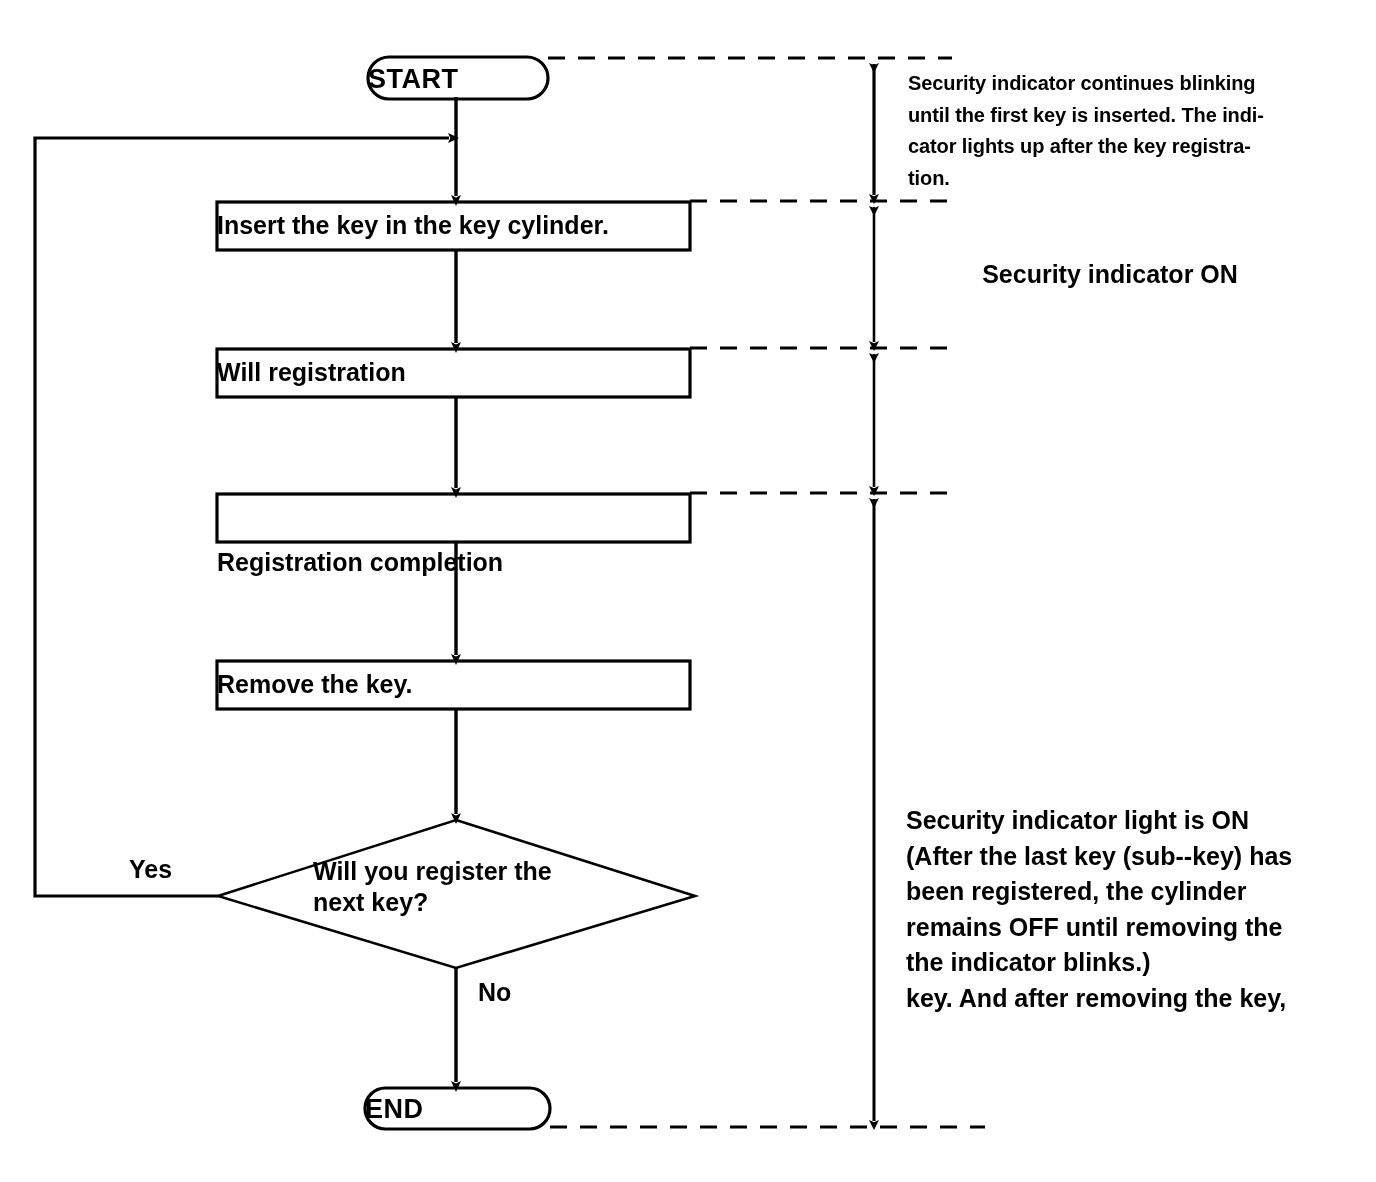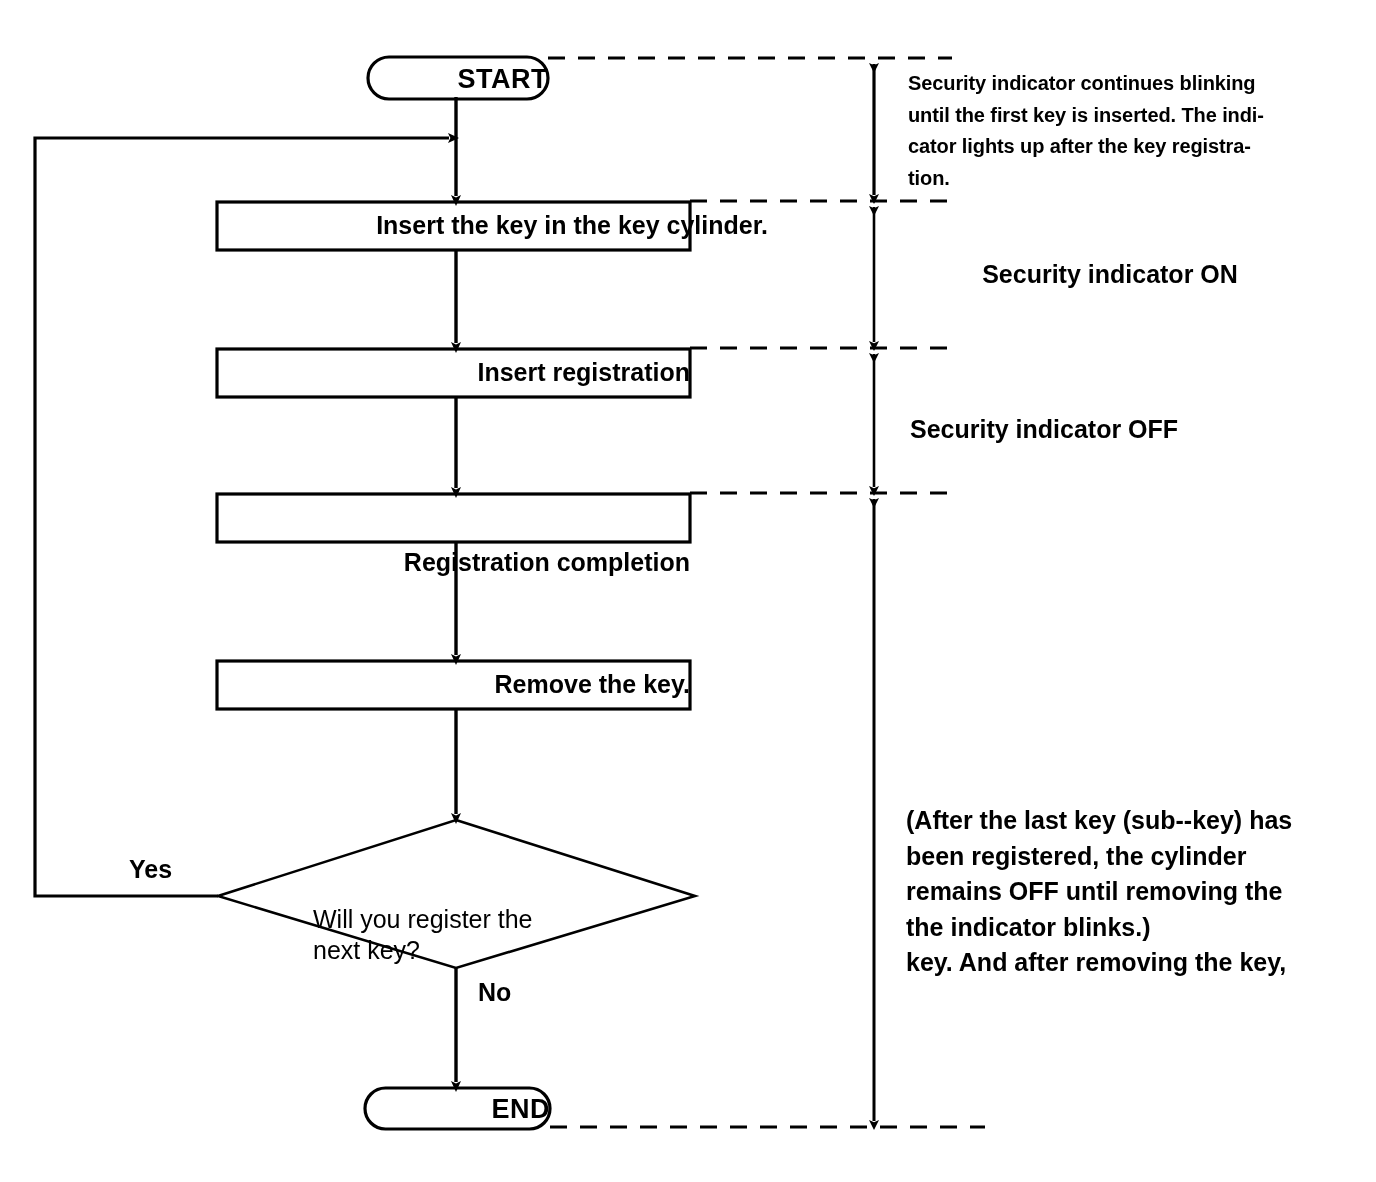--- a/index.html
+++ b/index.html
@@ -20,21 +20,21 @@
   }
   #flow-svg {
     position: absolute;
     left: 0;
     top: 0;
     width: 1376px;
     height: 1182px;
   }
   .node-label {
     position: absolute;
-    text-align: right;
+    text-align: left;
     font-weight: 700;
     color: #000000;
     white-space: pre;
     line-height: 1.18;
   }
   .terminator-label {
     font-size: 27px;
     letter-spacing: 0.5px;
   }
   .process-label {
@@ -164,48 +164,48 @@
     </g>
     <g stroke="#000000" stroke-width="3.0">
       <line x1="874" y1="499" x2="874" y2="1121" marker-start="url(#arrowUp)" marker-end="url(#arrowUp)"></line>
     </g>
   </svg>
 
   <div class="node-label terminator-label" style="left:368px; top:64px; width:180px;">START</div>
 
   <div class="node-label process-label" style="left:217px; top:211px; width:551px;">Insert the key in the key cylinder.</div>
 
-  <div class="node-label process-label" style="left:217px; top:358px; width:473px;">Insert registration</div>
+  <div class="node-label process-label" style="left:217px; top:358px; width:473px;">Will registration</div>
 
   <div class="node-label process-label" style="left:217px; top:503px; width:473px;margin-top:45px;">Registration completion</div>
 
   <div class="node-label process-label" style="left:217px; top:670px; width:473px;">Remove the key.</div>
 
-  <div class="decision-label" style="position:absolute; left:313px; top:856px; width:330px; font-weight:400;margin-top:48px;">
+  <div class="decision-label" style="position:absolute; left:313px; top:856px; width:330px; font-weight:700;">
     <div>Will  you  register  the</div>
     <div>next key?</div>
   </div>
 
   <div class="node-label terminator-label" style="left:365px; top:1094px; width:185px;">END</div>
 
   <div class="branch-label" style="left:129px; top:855px;">Yes</div>
   <div class="branch-label" style="left:478px; top:978px;">No</div>
 
   <div class="annotation ann-small" style="left:908px; top:68px; width:380px;">
     <div>Security indicator continues blinking</div>
     <div>until the first key is inserted. The indi-</div>
     <div>cator lights up after the key registra-</div>
     <div>tion.</div>
   </div>
 
   <div class="annotation ann-mid" style="left:910px; top:258px; width:400px;text-align:center;">Security indicator ON</div>
 
-  <div class="annotation ann-mid" style="left:910px; top:413px; width:400px;">Security indicator OFF</div>
 
   <div class="annotation ann-block" style="left:906px; top:803px; width:400px;">
+    <div>Security indicator light is ON</div>
     <div>(After the last key (sub--key) has</div>
     <div class="just">been  registered,  the  cylinder</div>
     <div>remains OFF until removing the</div>
     <div>the indicator blinks.)</div>
     <div>key. And after removing the key,</div>
   </div>
 
 </div>
 
 </body></html>

